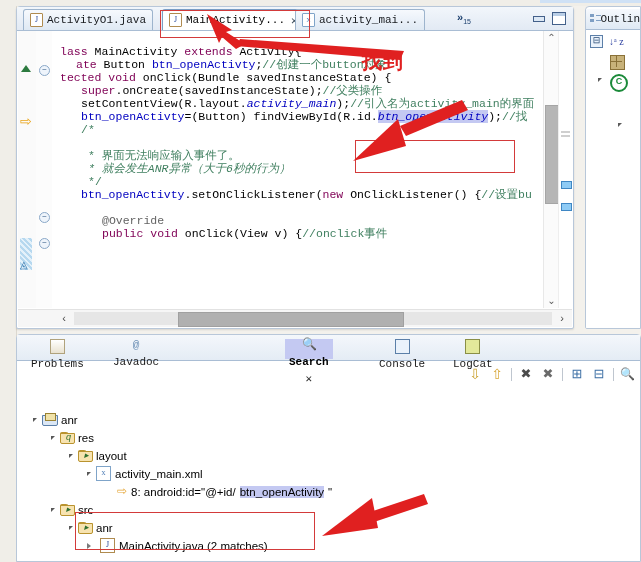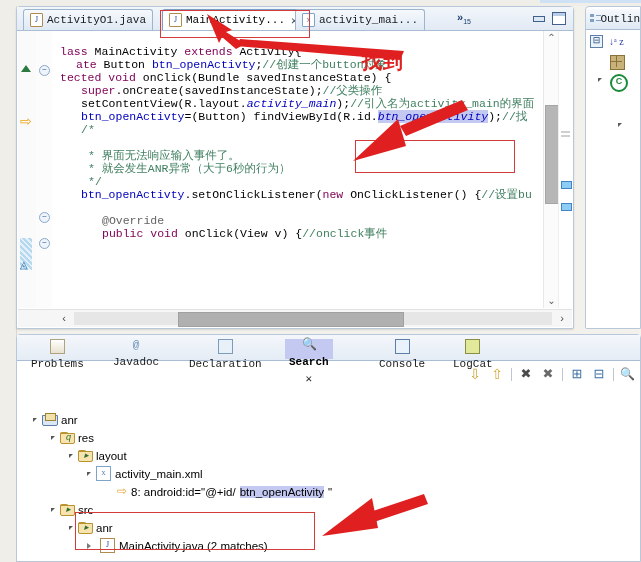--- a/index.html
+++ b/index.html
@@ -216,21 +216,21 @@
     <div class="code-area">
 
     <div class="cl" style="top: 14px; left: 8px;"><span class="kw">lass </span><span>MainActivity </span><span class="kw">extends </span><span>Activity{</span></div>
         <div class="cl" style="top: 27px; left: 24px;"><span class="kw">ate </span><span>Button </span><span class="fld">btn_openActivty</span><span>;</span><span class="cmt">//创建一个button对象</span></div>
         <div class="cl" style="top: 40px; left: 8px;"><span class="kw">tected </span><span class="kw">void </span><span>onClick(</span><span>Bundle savedInstanceState) {</span></div>
         <div class="cl" style="top: 53px; left: 29px;"><span class="kw">super</span><span>.onCreate(savedInstanceState);</span><span class="cmt">//父类操作</span></div>
         <div class="cl" style="top: 66px; left: 29px;"><span>setContentView(R.layout.</span><span class="fldi">activity_main</span><span>);</span><span class="cmt">//引入名为activity_main的界面</span></div>
         <div class="cl" style="top: 79px; left: 29px;"><span class="fld">btn_openActivty</span><span>=(Button) findViewById(R.id.</span><span class="fldi sel">btn_openActivity</span><span>);</span><span class="cmt">//找</span></div>
         <div class="cl" style="top: 92px; left: 29px;"><span class="cmt">/*</span></div>
         <div class="cl" style="top: 118px; left: 36px;"><span class="cmt">* 界面无法响应输入事件了。</span></div>
-        <div class="cl" style="top: 131px; left: 36px;"><span class="cmt">* 就会发生ANR异常（大于6秒的行为）</span></div>
+        <div class="cl" style="top: 131px; left: 36px; font-style: italic;"><span class="cmt">* 就会发生ANR异常（大于6秒的行为）</span></div>
         <div class="cl" style="top: 144px; left: 36px;"><span class="cmt">*/</span></div>
         <div class="cl" style="top: 157px; left: 29px;"><span class="fld">btn_openActivty</span><span>.setOnClickListener(</span><span class="kw">new </span><span>OnClickListener() {</span><span class="cmt">//设置bu</span></div>
         <div class="cl" style="top: 183px; left: 50px;"><span class="ann">@Override</span></div>
         <div class="cl" style="top: 196px; left: 50px;"><span class="kw">public </span><span class="kw">void </span><span>onClick(</span><span>View v) {</span><span class="cmt">//onclick事件</span></div>
       </div>
 
     <div class="vsb">
       <div class="up">⌃</div>
       <div class="thumb"></div>
       <div class="dn">⌄</div>
@@ -275,24 +275,20 @@
   <div class="bottom">
 
     <div class="btabbar">
       <div class="btab" style="left:10px;">
         <span class="bic" style="background:linear-gradient(#fff,#e9e2d0);border:1px solid #b0a27c;"></span>
         <span>Problems</span>
       </div>
       <div class="btab" style="left:92px;">
         <span class="bic" style="color:#6b8fb5;font-size:11px;line-height:12px;text-align:center;">@</span>
         <span>Javadoc</span>
-      </div>
-      <div class="btab" style="left:168px;">
-        <span class="bic" style="background:#e8f0f8;border:1px solid #7b9cbd;"></span>
-        <span>Declaration</span>
       </div>
       <div class="btab sel" style="left:268px;">
         <span class="bic" style="color:#d8863a;font-size:12px;line-height:12px;">🔍</span>
         <span>Search</span>
         <span style="font-weight:normal;color:#2a2a2a;">✕</span>
       </div>
       <div class="btab" style="left:358px;">
         <span class="bic" style="background:#eaf2fb;border:1px solid #5b7fa8;"></span>
         <span>Console</span>
       </div>

